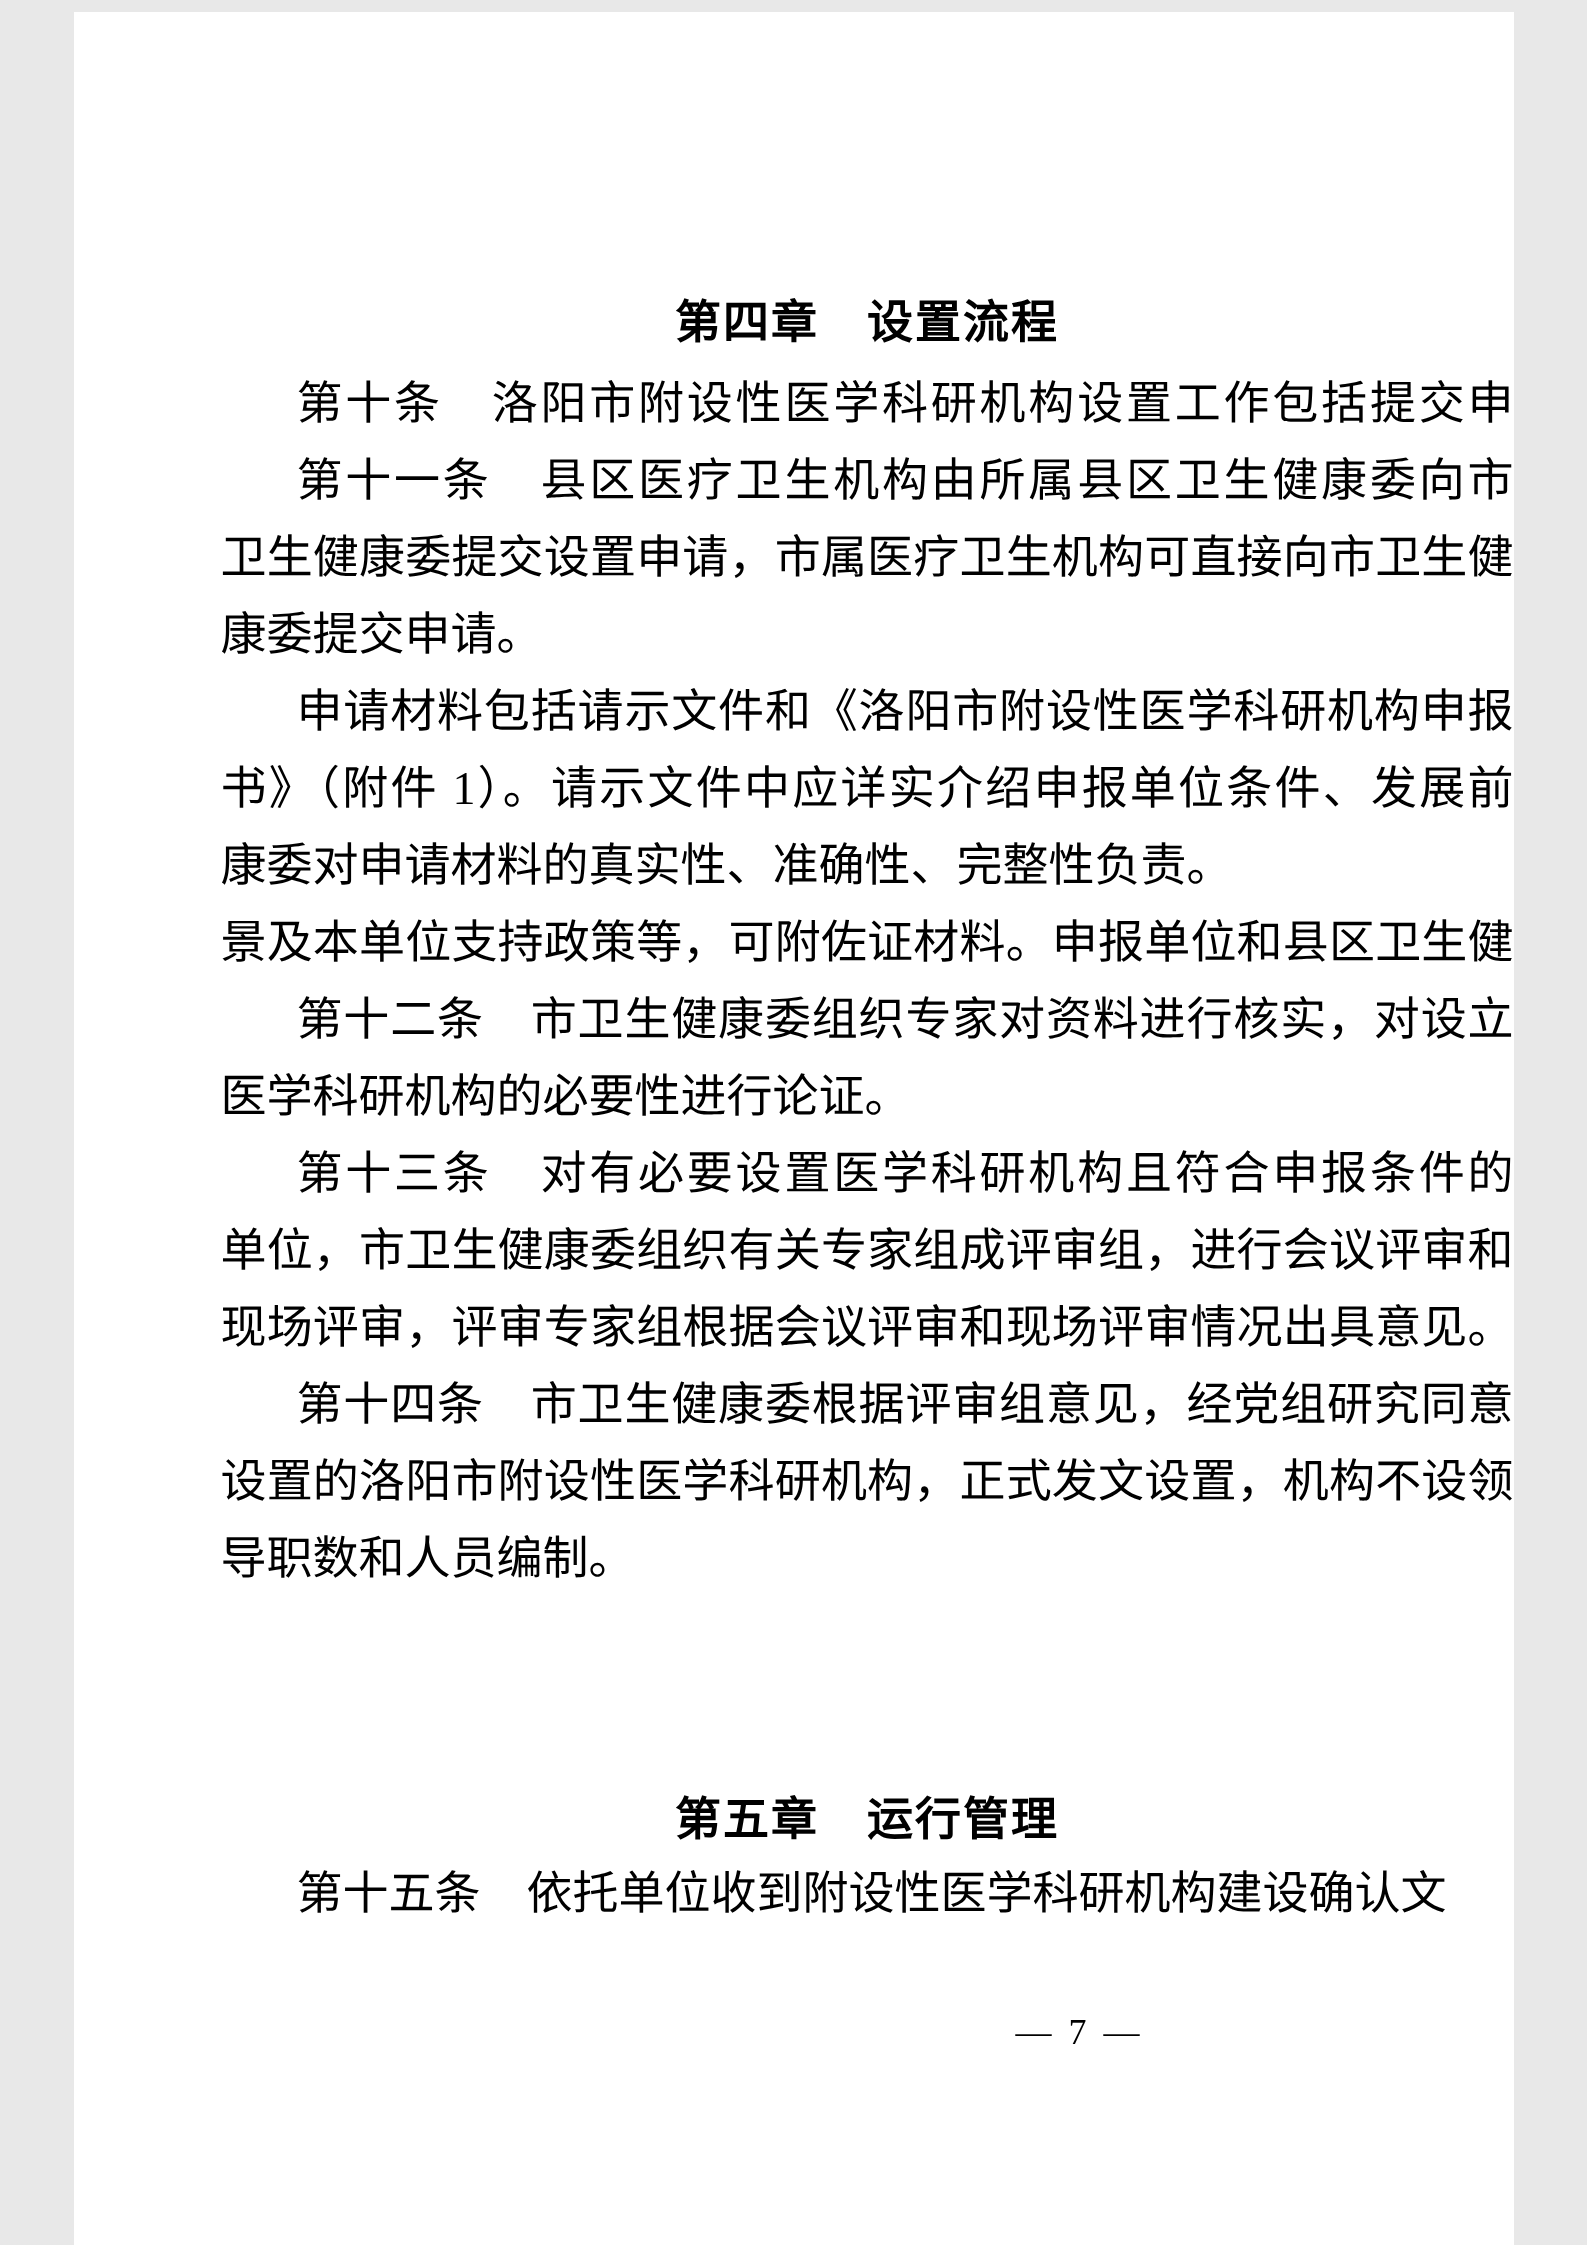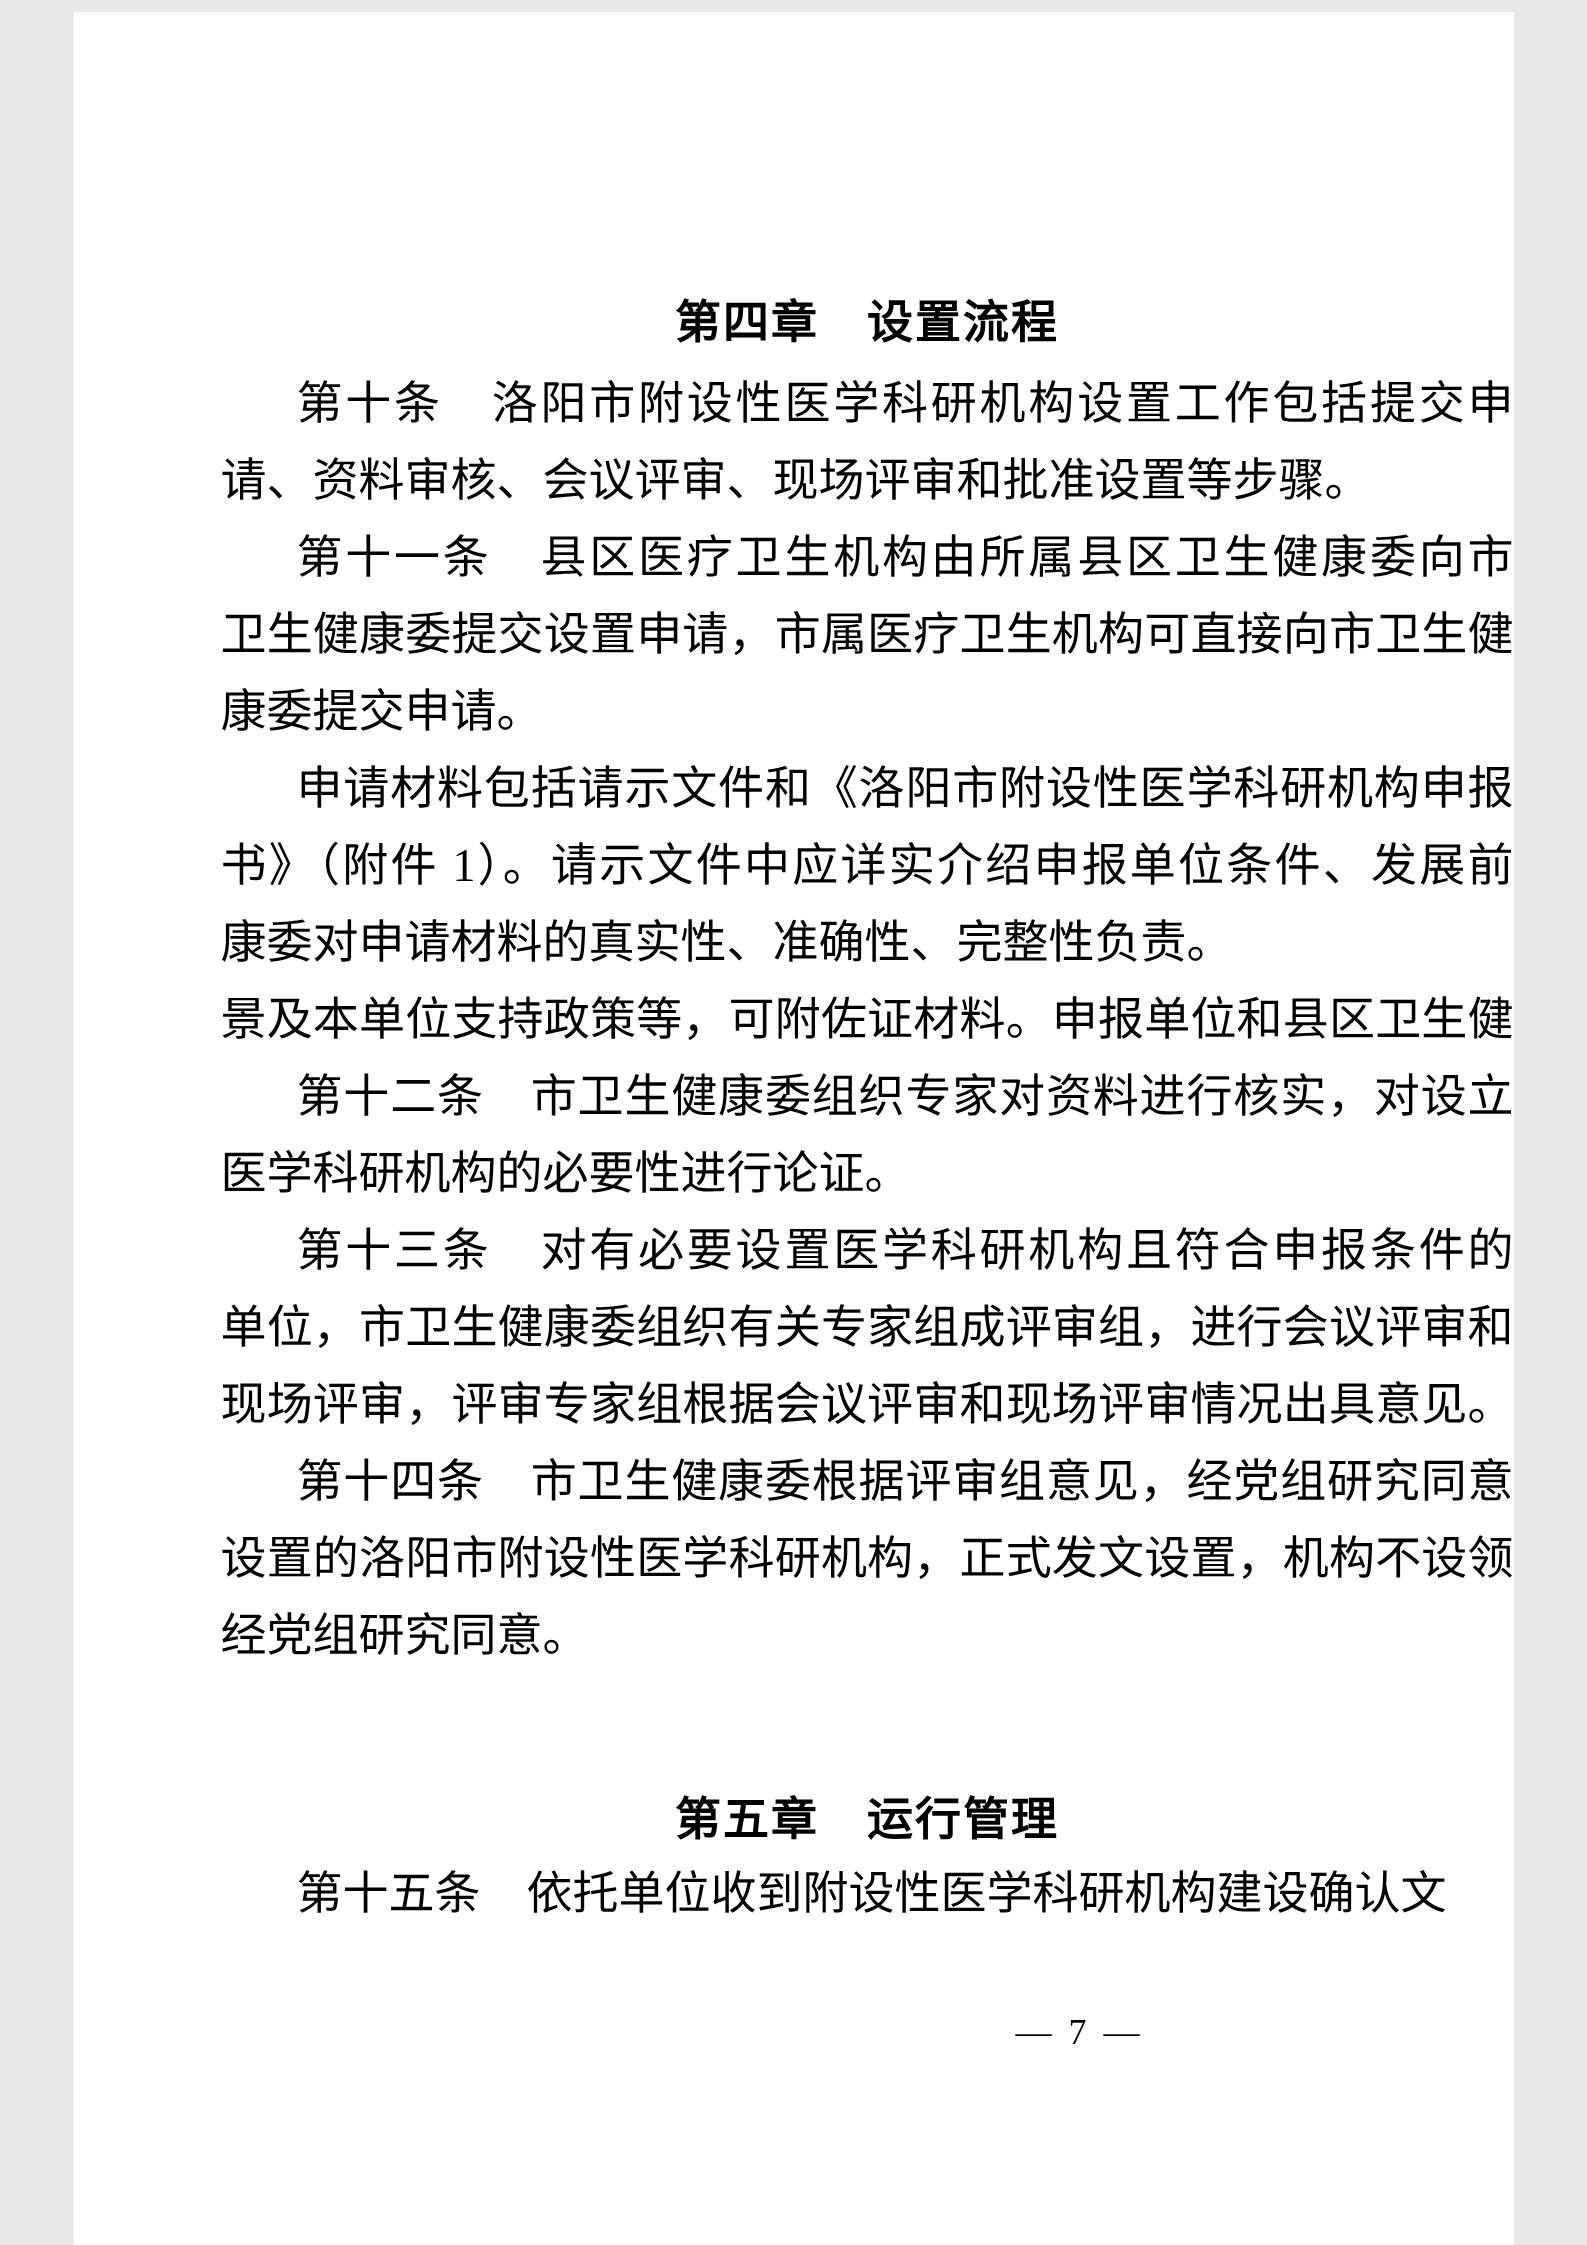--- a/index.html
+++ b/index.html
@@ -65,36 +65,35 @@
 </style>
 </head>
 <body>
 
 <div class="page">
 
   <div id="chapter4-heading" class="chapter-heading">第四章　设置流程</div>
 
   <div id="chapter4-lines" class="body-lines">
     <div class="text-line indent justify">第十条　洛阳市附设性医学科研机构设置工作包括提交申</div>
-    <div class="text-line">请、资料审核、会议评审、现场评审和批准设置等步骤。</div>
     <div class="text-line indent justify">第十一条　县区医疗卫生机构由所属县区卫生健康委向市</div>
     <div class="text-line justify">卫生健康委提交设置申请，市属医疗卫生机构可直接向市卫生健</div>
     <div class="text-line">康委提交申请。</div>
     <div class="text-line indent justify">申请材料包括请示文件和《洛阳市附设性医学科研机构申报</div>
     <div class="text-line justify">书》（附件 1）。请示文件中应详实介绍申报单位条件、发展前</div>
     <div class="text-line">康委对申请材料的真实性、准确性、完整性负责。</div>
     <div class="text-line justify">景及本单位支持政策等，可附佐证材料。申报单位和县区卫生健</div>
     <div class="text-line indent justify">第十二条　市卫生健康委组织专家对资料进行核实，对设立</div>
     <div class="text-line">医学科研机构的必要性进行论证。</div>
     <div class="text-line indent justify">第十三条　对有必要设置医学科研机构且符合申报条件的</div>
     <div class="text-line justify">单位，市卫生健康委组织有关专家组成评审组，进行会议评审和</div>
     <div class="text-line justify">现场评审，评审专家组根据会议评审和现场评审情况出具意见。</div>
     <div class="text-line indent justify">第十四条　市卫生健康委根据评审组意见，经党组研究同意</div>
     <div class="text-line justify">设置的洛阳市附设性医学科研机构，正式发文设置，机构不设领</div>
-    <div class="text-line">经党组研究同意。</div>
+    <div class="text-line">导职数和人员编制。</div>
   </div>
 
   <div id="chapter5-heading" class="chapter-heading">第五章　运行管理</div>
 
   <div id="chapter5-lines" class="body-lines">
     <div class="text-line indent">第十五条　依托单位收到附设性医学科研机构建设确认文</div>
   </div>
 
   <div class="page-footer">— 7 —</div>
 

